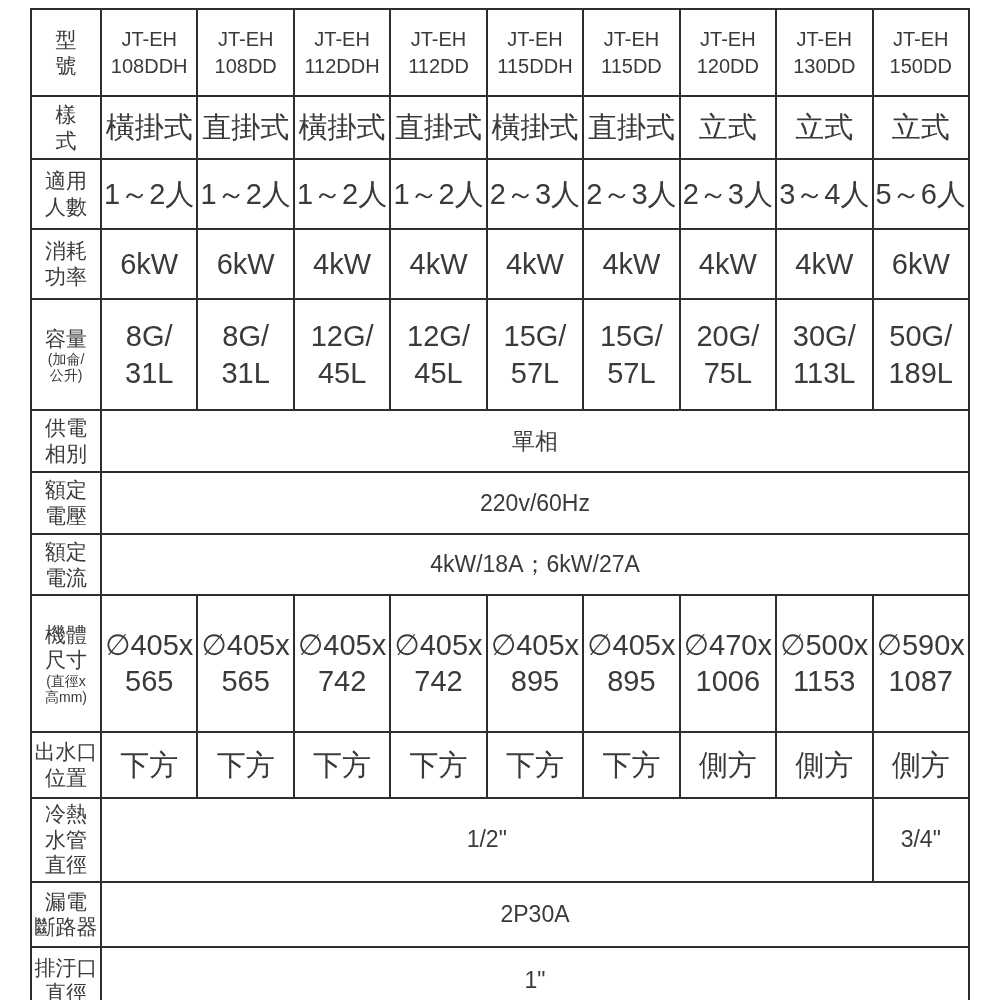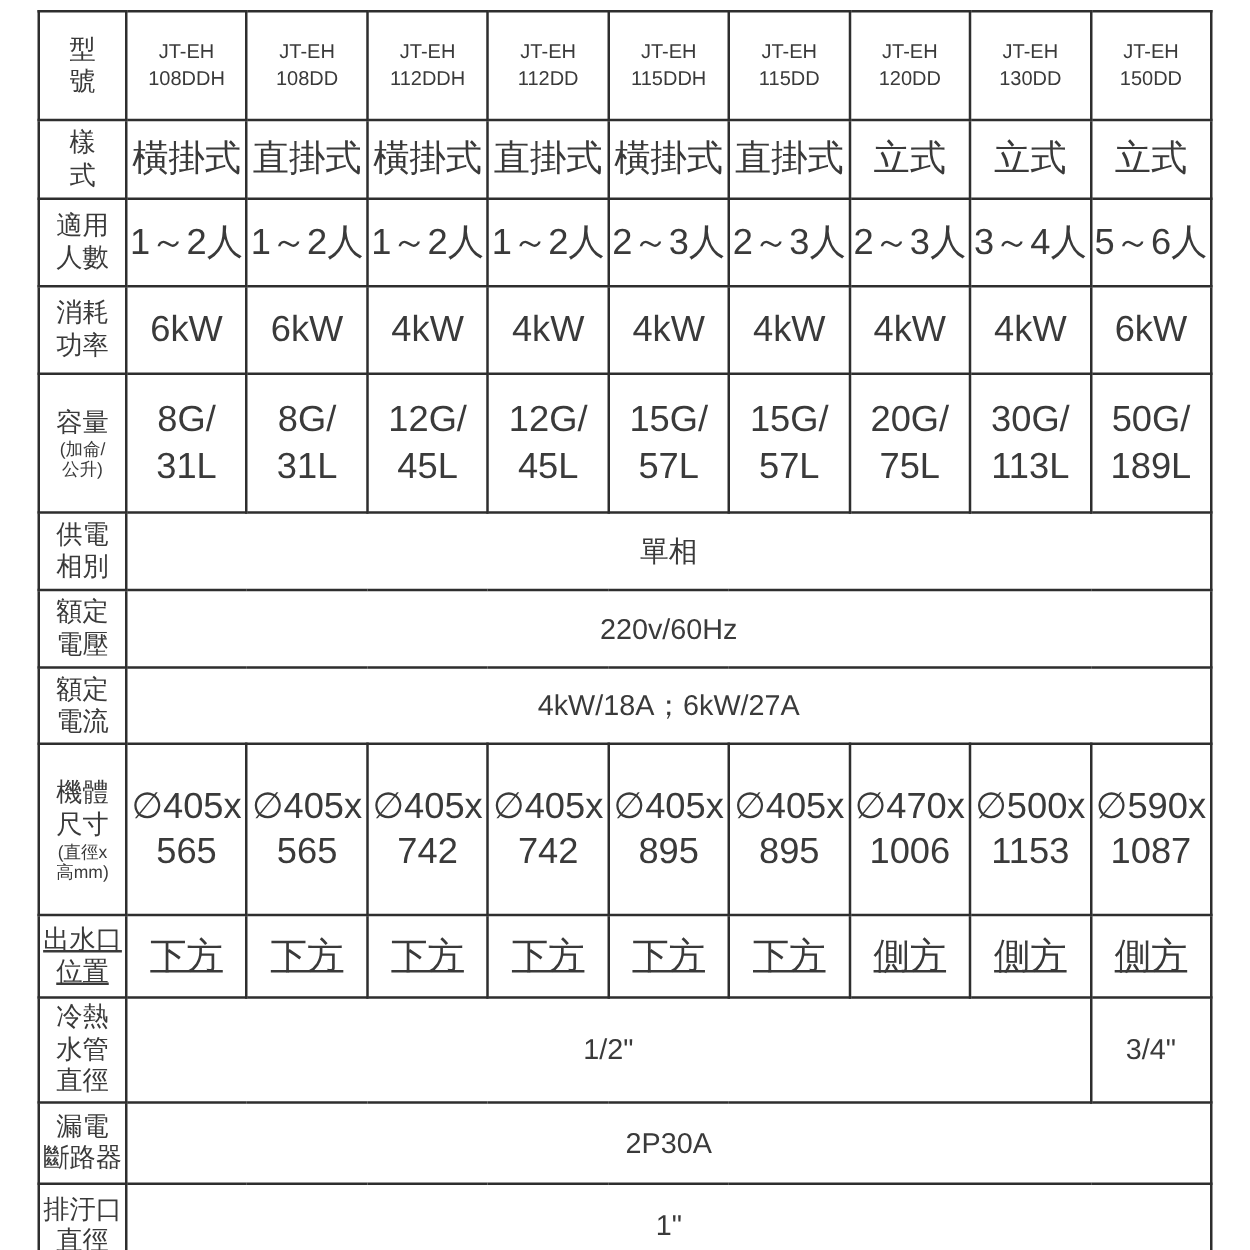--- a/index.html
+++ b/index.html
@@ -32,37 +32,37 @@
   
   tr.r1  { height: 87px; }
   tr.r2  { height: 63px; }
   tr.r3  { height: 70px; }
   tr.r4  { height: 70px; margin-left: 32px; }
   tr.r5  { height: 70px; }
   tr.r6  { height: 62px; margin-left: 45px; }
   tr.r7  { height: 62px; }
   tr.r8  { height: 61px; }
   tr.r9  { height: 89px; }
-  tr.r10 { height: 66px; text-decoration: underline; }
+  tr.r10 { height: 66px; }
   tr.r11 { height: 84px; }
   tr.r12 { height: 65px; }
   tr.r13 { height: 67px; }
 
   .label-cell {
     font-size: 21px;
     line-height: 1.22;
   }
   .label-sub {
     display: block;
     font-size: 14px;
     line-height: 1.15;
     white-space: pre-line;
   }
   .model-cell {
-    font-size: 16px;
+    font-size: 20px;
     line-height: 1.35;
   }
   .value-cell {
     font-size: 29px;
     line-height: 1.25;
   }
   .span-cell {
     font-size: 23px;
   }
 </style>

